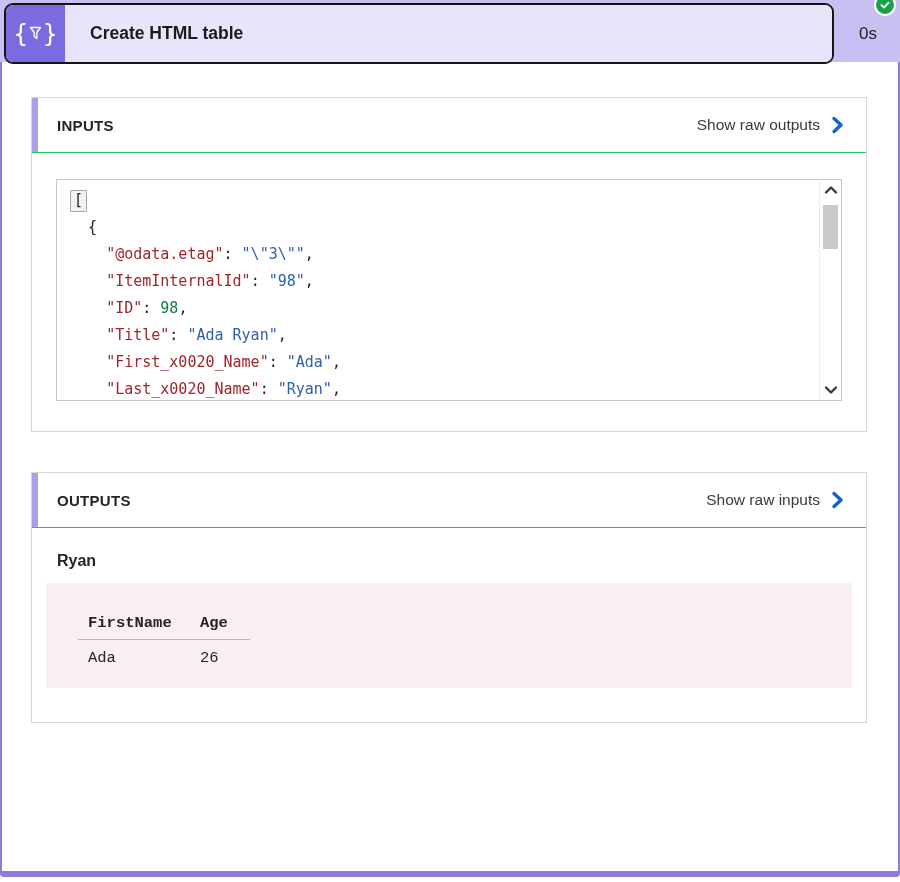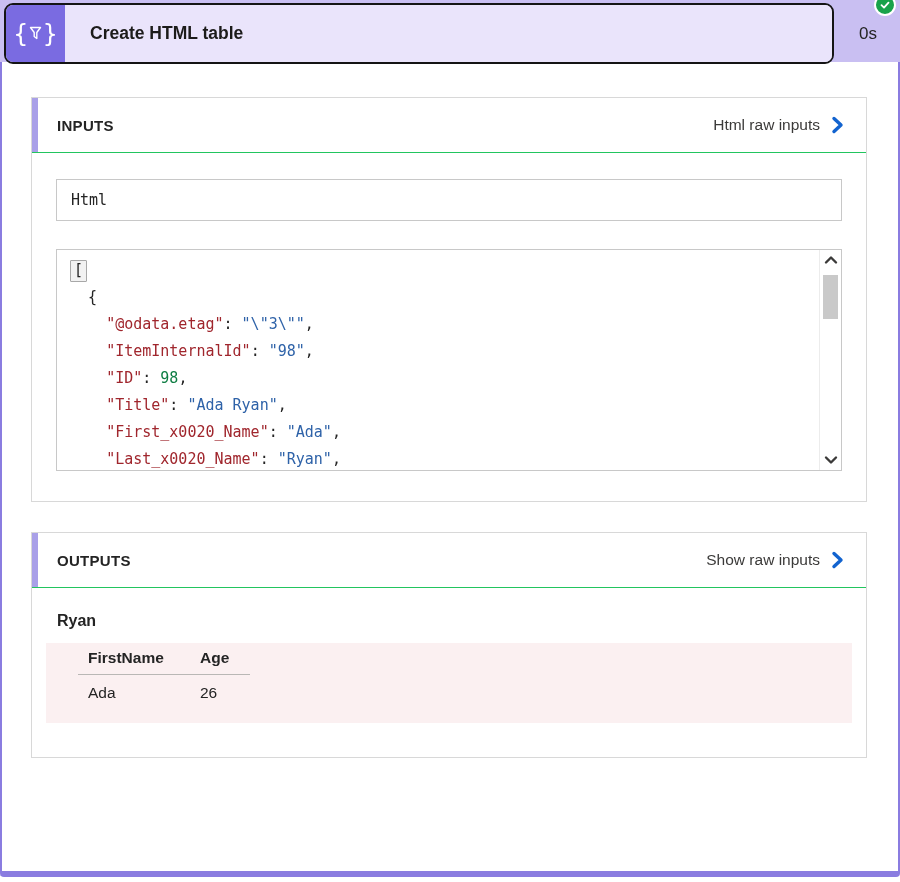--- a/index.html
+++ b/index.html
@@ -25,21 +25,21 @@
                   border-radius:50%; background:#18a24b; border:2px solid #fff;
                   display:flex; align-items:center; justify-content:center; }
 
   
   .main-panel { width:900px; min-height:815px; border:solid #8a7ce0;
                 border-width:0 2px 6px 2px; border-radius:0 0 4px 4px;
                 padding:35px 0 22px; background:#fff; }
 
   
   .section-card { margin:0 31px 0 29px; border:1px solid #d8d8d8; background:#fff; }
-  .section-card + .section-card { margin-top:30px; }
+  .section-card + .section-card { margin-top:40px; }
   .card-header { position:relative; height:55px; display:flex; align-items:center;
                  padding:0 22px 0 25px; border-bottom:1px solid #22c55e; }
   .card-header::before { content:""; position:absolute; left:0; top:0; bottom:0;
                          width:6px; background:#a9a0e8; }
   .card-title { font-size:15px; font-weight:700; color:#242424; letter-spacing:.3px; }
   .raw-link { margin-left:auto; display:flex; align-items:center; gap:11px;
               font-size:15.5px; color:#3b3a39; cursor:pointer; }
   .chev-blue { display:block; }
 
   .card-body { padding:26px 24px 30px; }
@@ -63,21 +63,21 @@
   .scrollbar { position:absolute; top:0; right:0; bottom:0; width:22px;
                background:#fff; border-left:1px solid #ececec; }
   .scroll-up   { position:absolute; top:5px;   left:50%; transform:translateX(-50%); cursor:pointer; }
   .scroll-down { position:absolute; bottom:5px; left:50%; transform:translateX(-50%); cursor:pointer; }
   .scroll-thumb { position:absolute; top:25px; left:3px; width:15px; height:44px;
                   background:#c9c9c9; cursor:grab; }
 
   
   .outputs-body { padding:24px 14px 34px; }
   .outputs-body .field-label { margin-left:11px; }
-  .pink-panel { background:#fbf0f1; padding:6px 20px 21px 32px; }
+  .pink-panel { background:#fbf0f1; padding:31px 20px 21px 32px;font-family:Liberation Mono, monospace; }
   .result-table { border-collapse:collapse; font-size:15.5px; color:#242424; }
   .result-table th { text-align:left; font-weight:700; padding:0 0 7px 10px;
                      border-bottom:1px solid #b9b7b5; }
   .result-table th:first-child { min-width:112px; }
   .result-table th:last-child  { min-width:60px; }
   .result-table td { padding:9px 0 0 10px; }
 </style>
 </head>
 <body>
 
@@ -99,30 +99,27 @@
       </svg>
   </div>
 </div>
 
 <div class="main-panel">
 
   <div class="section-card">
     <div class="card-header">
       <span class="card-title">INPUTS</span>
       <span class="raw-link">
-        <span>Html raw inputs</span>
+        <span>Show raw outputs</span>
         <svg class="chev-blue" width="13" height="18" viewBox="0 0 13 18">
             <path d="M3 2.5 L10 9 L3 15.5" fill="none" stroke="#1263cf" stroke-width="3.4" stroke-linecap="round" stroke-linejoin="round"></path>
           </svg>
       </span>
     </div>
     <div class="card-body">
-      <div class="text-box">
-        <span>Html</span>
-      </div>
       <div class="code-box">
         <div class="code-lines"><div><span class="tok-hl">[</span></div><div><span class="tok-plain">  {</span></div><div><span class="tok-plain">    </span><span class="tok-key">"@odata.etag"</span><span class="tok-plain">: </span><span class="tok-str">"\"3\""</span><span class="tok-plain">,</span></div><div><span class="tok-plain">    </span><span class="tok-key">"ItemInternalId"</span><span class="tok-plain">: </span><span class="tok-str">"98"</span><span class="tok-plain">,</span></div><div><span class="tok-plain">    </span><span class="tok-key">"ID"</span><span class="tok-plain">: </span><span class="tok-num">98</span><span class="tok-plain">,</span></div><div><span class="tok-plain">    </span><span class="tok-key">"Title"</span><span class="tok-plain">: </span><span class="tok-str">"Ada Ryan"</span><span class="tok-plain">,</span></div><div><span class="tok-plain">    </span><span class="tok-key">"First_x0020_Name"</span><span class="tok-plain">: </span><span class="tok-str">"Ada"</span><span class="tok-plain">,</span></div><div><span class="tok-plain">    </span><span class="tok-key">"Last_x0020_Name"</span><span class="tok-plain">: </span><span class="tok-str">"Ryan"</span><span class="tok-plain">,</span></div></div>
         <div class="scrollbar">
           <svg class="scroll-up" width="14" height="10" viewBox="0 0 14 10">
               <path d="M2 7.5 L7 2.5 L12 7.5" fill="none" stroke="#3b3a39" stroke-width="2.4" stroke-linecap="round" stroke-linejoin="round"></path>
             </svg>
           <div class="scroll-thumb"></div>
           <svg class="scroll-down" width="14" height="10" viewBox="0 0 14 10">
               <path d="M2 2.5 L7 7.5 L12 2.5" fill="none" stroke="#3b3a39" stroke-width="2.4" stroke-linecap="round" stroke-linejoin="round"></path>
             </svg>

